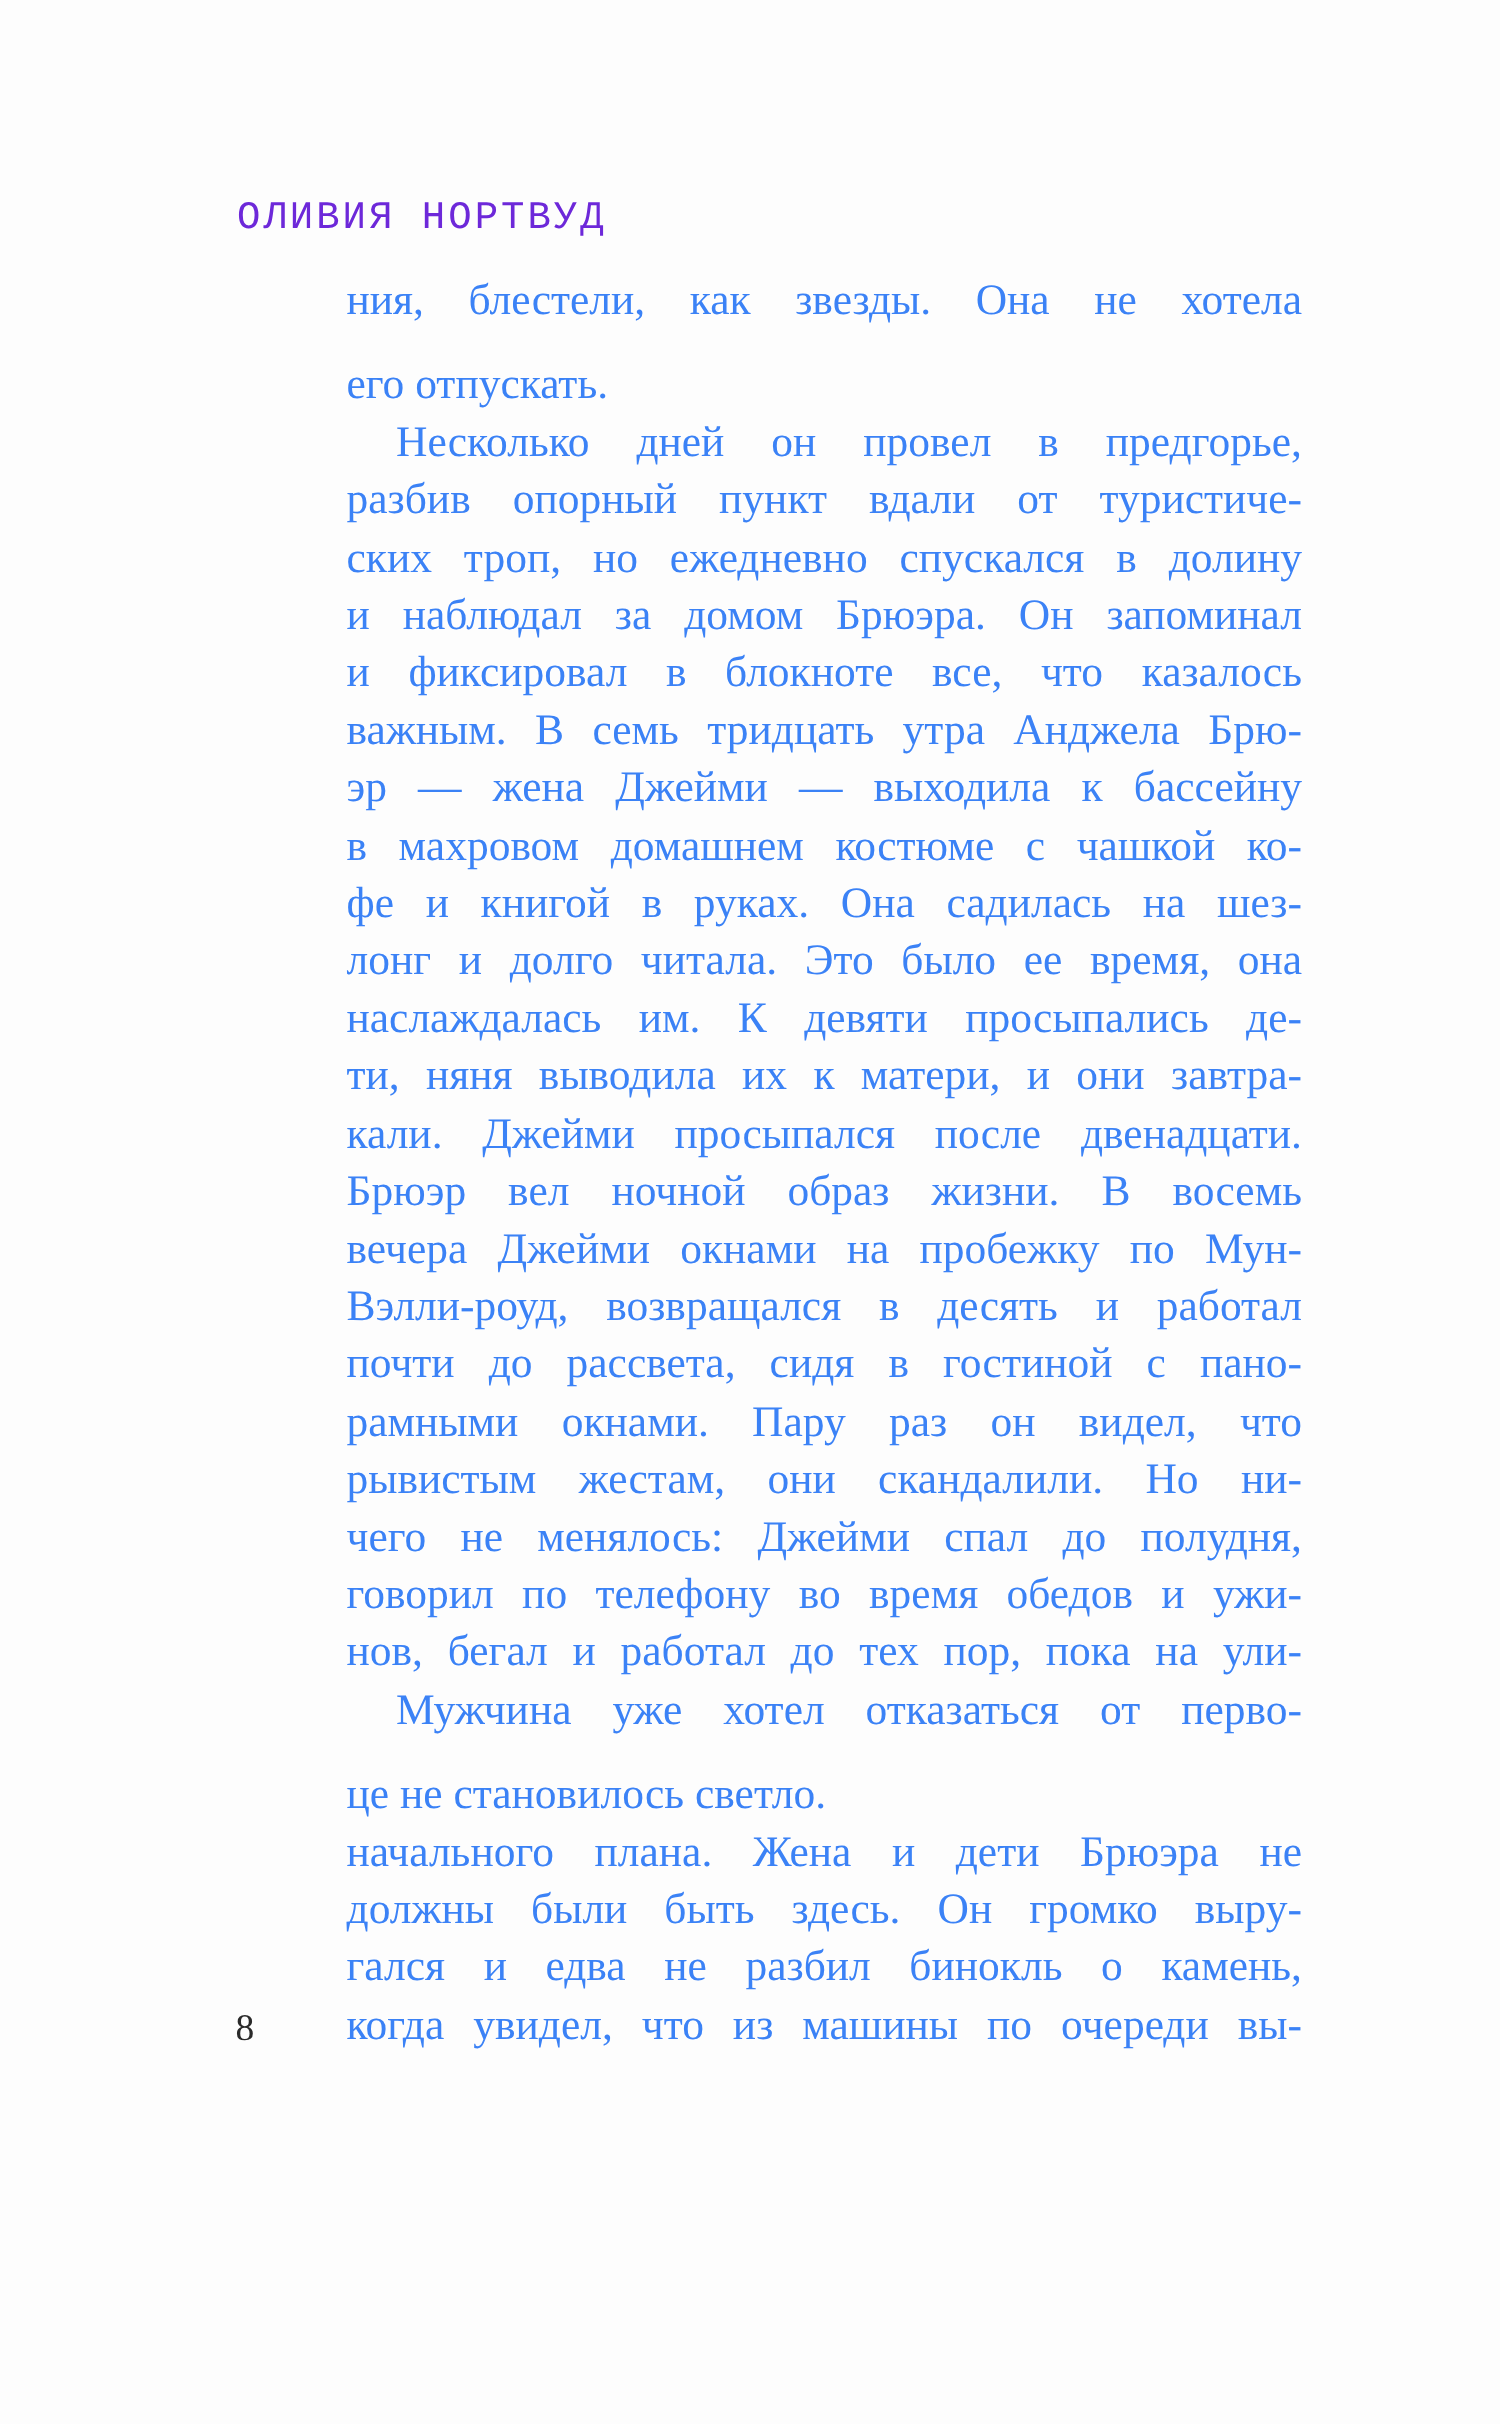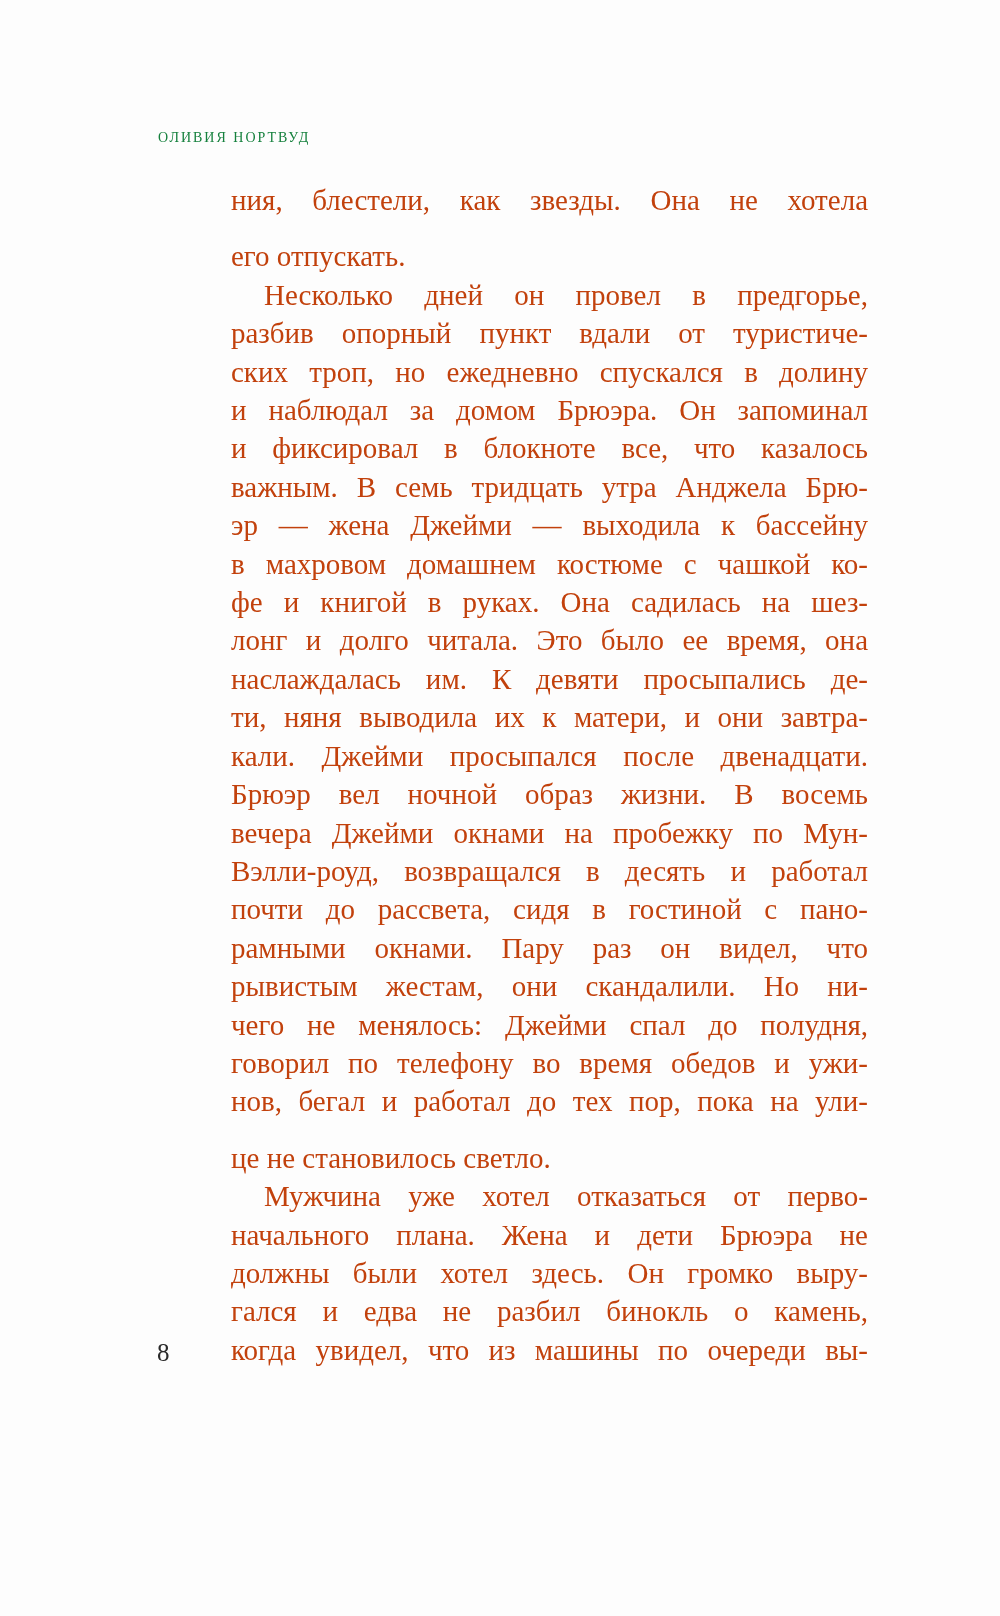--- a/index.html
+++ b/index.html
@@ -13,33 +13,33 @@
     height: 1616px;
     background: #fdfdfd;
     font-family: "Liberation Serif", serif;
     color: #1e1e1e;
     overflow: hidden;
   }
   .running-header {
     position: absolute;
     left: 158px;
     top: 130px;
-    font-size: 14px;
+    font-size: 26px;
     letter-spacing: 2px;
-    color: #15803d;
-    font-family: Liberation Serif, serif;
+    color: #6d28d9;
+    font-family: Liberation Mono, monospace;
   }
   .text-block {
     position: absolute;
     left: 231px;
     top: 181px;
     width: 637px;
     font-size: 29px;
     line-height: 38.4px;
-    color: #c2410c;
+    color: #3b82f6;
   }
   .line {
     width: 100%;
   }
   .line.j {
     text-align: justify;
     text-align-last: justify;
   }
   .line.end {
     text-align: left;
@@ -81,22 +81,22 @@
       <div class="line j">кали. Джейми просыпался после двенадцати.</div>
       <div class="line j">Брюэр вел ночной образ жизни. В восемь</div>
       <div class="line j">вечера Джейми окнами на пробежку по Мун-</div>
       <div class="line j">Вэлли-роуд, возвращался в десять и работал</div>
       <div class="line j">почти до рассвета, сидя в гостиной с пано-</div>
       <div class="line j">рамными окнами. Пару раз он видел, что</div>
       <div class="line j">рывистым жестам, они скандалили. Но ни-</div>
       <div class="line j">чего не менялось: Джейми спал до полудня,</div>
       <div class="line j">говорил по телефону во время обедов и ужи-</div>
       <div class="line j">нов, бегал и работал до тех пор, пока на ули-</div>
+      <div class="line j indent">Мужчина уже хотел отказаться от перво-</div>
       <div class="line end">це не становилось светло.</div>
-      <div class="line j indent">Мужчина уже хотел отказаться от перво-</div>
       <div class="line j">начального плана. Жена и дети Брюэра не</div>
-      <div class="line j">должны были хотел здесь. Он громко выру-</div>
+      <div class="line j">должны были быть здесь. Он громко выру-</div>
       <div class="line j">гался и едва не разбил бинокль о камень,</div>
       <div class="line j">когда увидел, что из машины по очереди вы-</div>
     </div>
 
   <div class="page-number">8</div>
 </div>
 
 </body></html>

